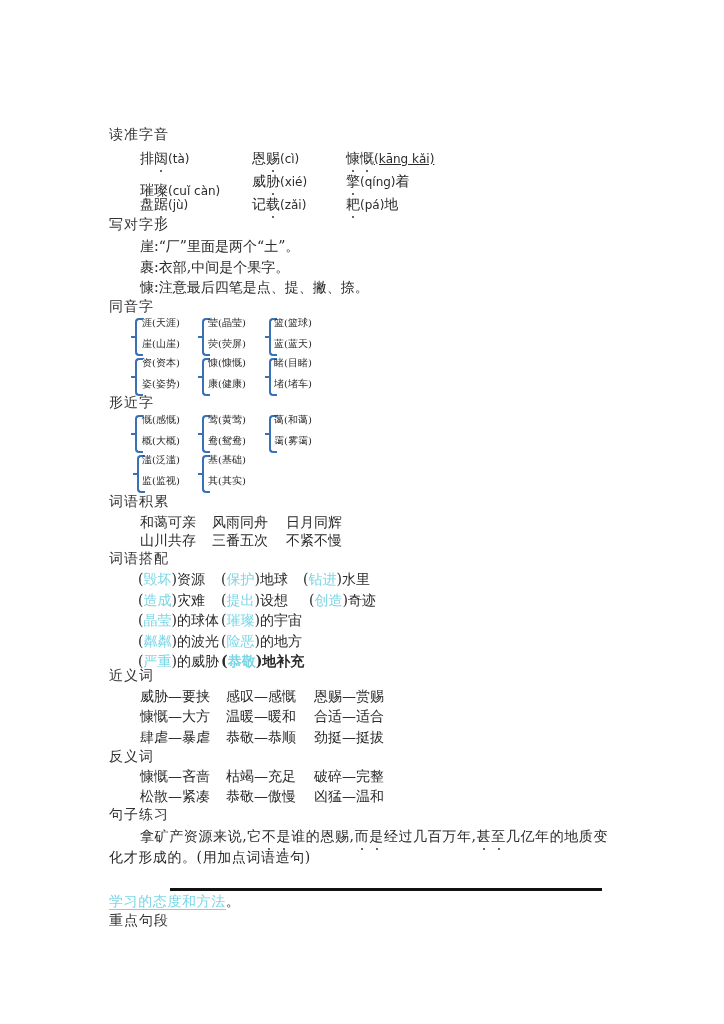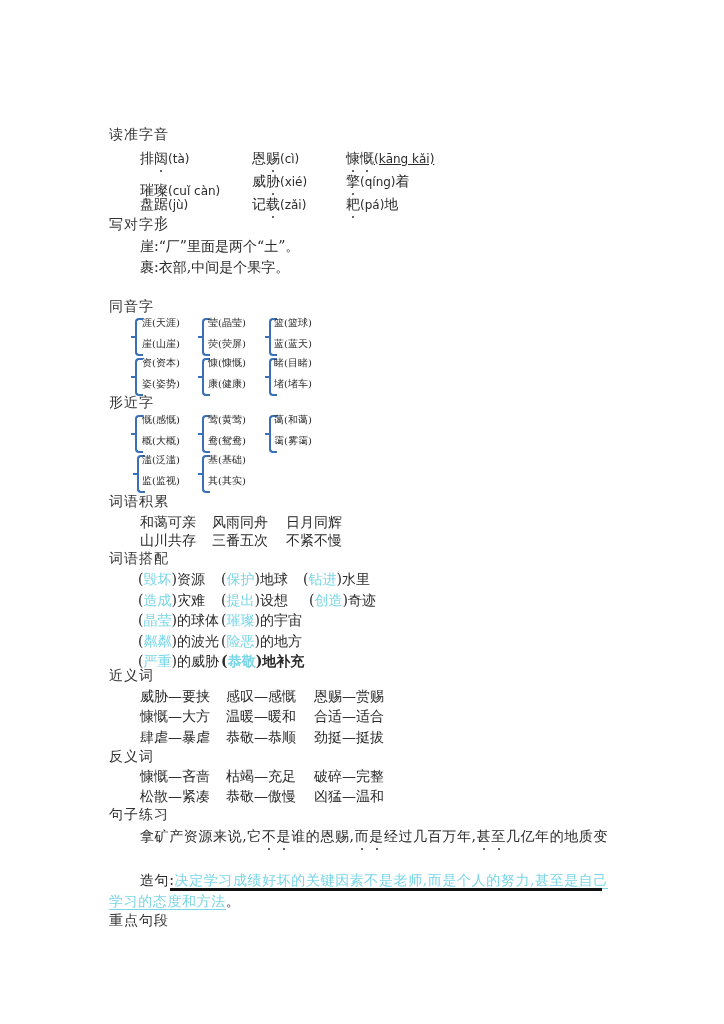--- a/index.html
+++ b/index.html
@@ -40,20 +40,21 @@
       <div class="row" style="left: 252px; top: 173px;"><span>威</span><span class="dot">胁</span><span class="py">(xié)</span></div>
       <div class="row" style="left: 346px; top: 173px;"><span class="dot">擎</span><span class="py">(qíng)</span><span>着</span></div>
       <div class="row" style="left: 140px; top: 196px;"><span>盘</span><span class="dot">踞</span><span class="py">(jù)</span></div>
       <div class="row" style="left: 252px; top: 196px;"><span>记</span><span class="dot">载</span><span class="py">(zǎi)</span></div>
       <div class="row" style="left: 346px; top: 196px;"><span class="dot">耙</span><span class="py">(pá)</span><span>地</span></div>
     </div>
 
   <div class="h" style="top:216px">写对字形</div>
   <div class="row" style="left:140px;top:238px">崖:“厂”里面是两个“土”。</div>
   <div class="row" style="left:140px;top:259px">裹:衣部,中间是个果字。</div>
+  <div class="row" style="left:140px;top:279px">慷:注意最后四笔是点、提、撇、捺。</div>
 
   <div class="h" style="top:298px">同音字</div>
   <div class="group">
     <div class="brace" style="left:135px;top:318px;height:34px"></div>
     <div class="cell" style="left:142px;top:316px">涯(天涯)</div>
     <div class="cell" style="left:142px;top:337px">崖(山崖)</div>
   </div>
   <div class="group">
     <div class="brace" style="left:202px;top:318px;height:34px"></div>
     <div class="cell" style="left:208px;top:316px">莹(晶莹)</div>
@@ -145,22 +146,20 @@
   <div class="h" style="top:748px">反义词</div>
   <div class="row" style="left:140px;top:768px">慷慨—吝啬</div>
   <div class="row" style="left:226px;top:768px">枯竭—充足</div>
   <div class="row" style="left:314px;top:768px">破碎—完整</div>
   <div class="row" style="left:140px;top:788px">松散—紧凑</div>
   <div class="row" style="left:226px;top:788px">恭敬—傲慢</div>
   <div class="row" style="left:314px;top:788px">凶猛—温和</div>
 
   <div class="h" style="top:806px">句子练习</div>
   <div class="line" style="left:140px;top:828px"><span id="s1"><span>拿</span><span>矿</span><span>产</span><span>资</span><span>源</span><span>来</span><span>说</span><span>,</span><span>它</span><span class="dot">不</span><span class="dot">是</span><span>谁</span><span>的</span><span>恩</span><span>赐</span><span>,</span><span class="dot">而</span><span class="dot">是</span><span>经</span><span>过</span><span>几</span><span>百</span><span>万</span><span>年</span><span>,</span><span class="dot">甚</span><span class="dot">至</span><span>几</span><span>亿</span><span>年</span><span>的</span><span>地</span><span>质</span><span>变</span></span></div>
-  <div class="line" style="left:140px;top:872px">
-    <span>造句:</span><span class="uline">决定学习成绩好坏的关键因素不是老师,而是个人的努力,甚至是自己</span>
-  </div>
+  <div class="line" style="left:109px;top:849px">化才形成的。(用加点词语造句)</div>
   <div class="blackbar" style="left:170px;top:888px;width:432px"></div>
   <div class="line" style="left:109px;top:893px">
     <span class="uline">学习的态度和方法</span><span>。</span>
   </div>
 
   <div class="h" style="top:912px">重点句段</div>
 </div>
 
 </body></html>

